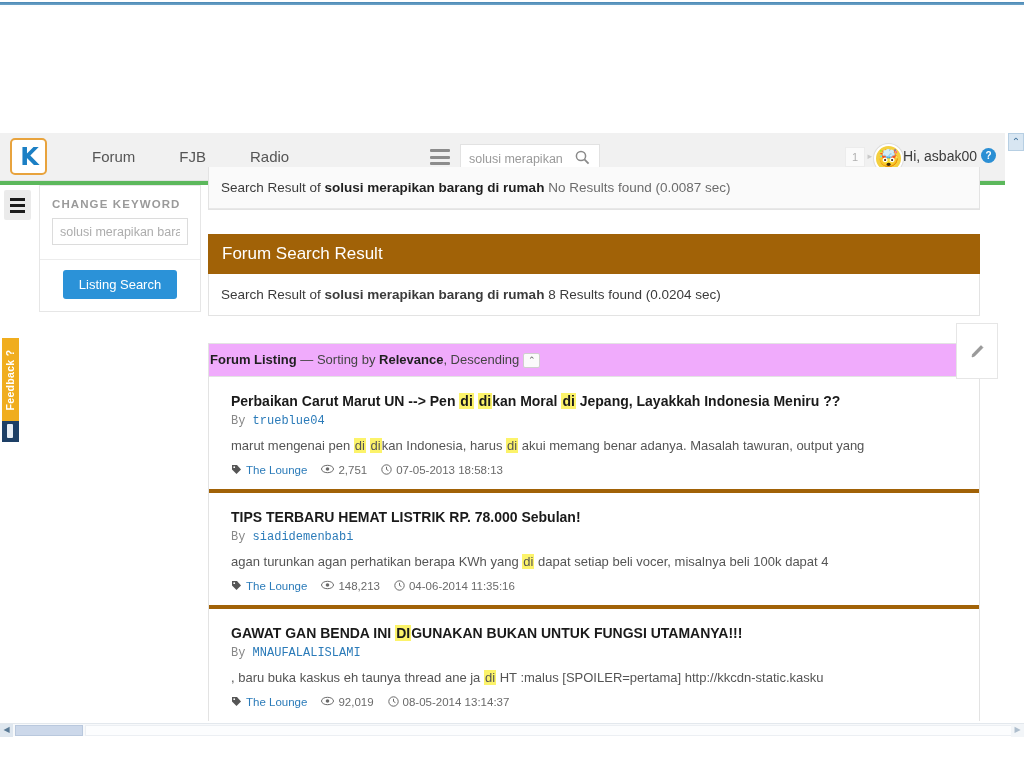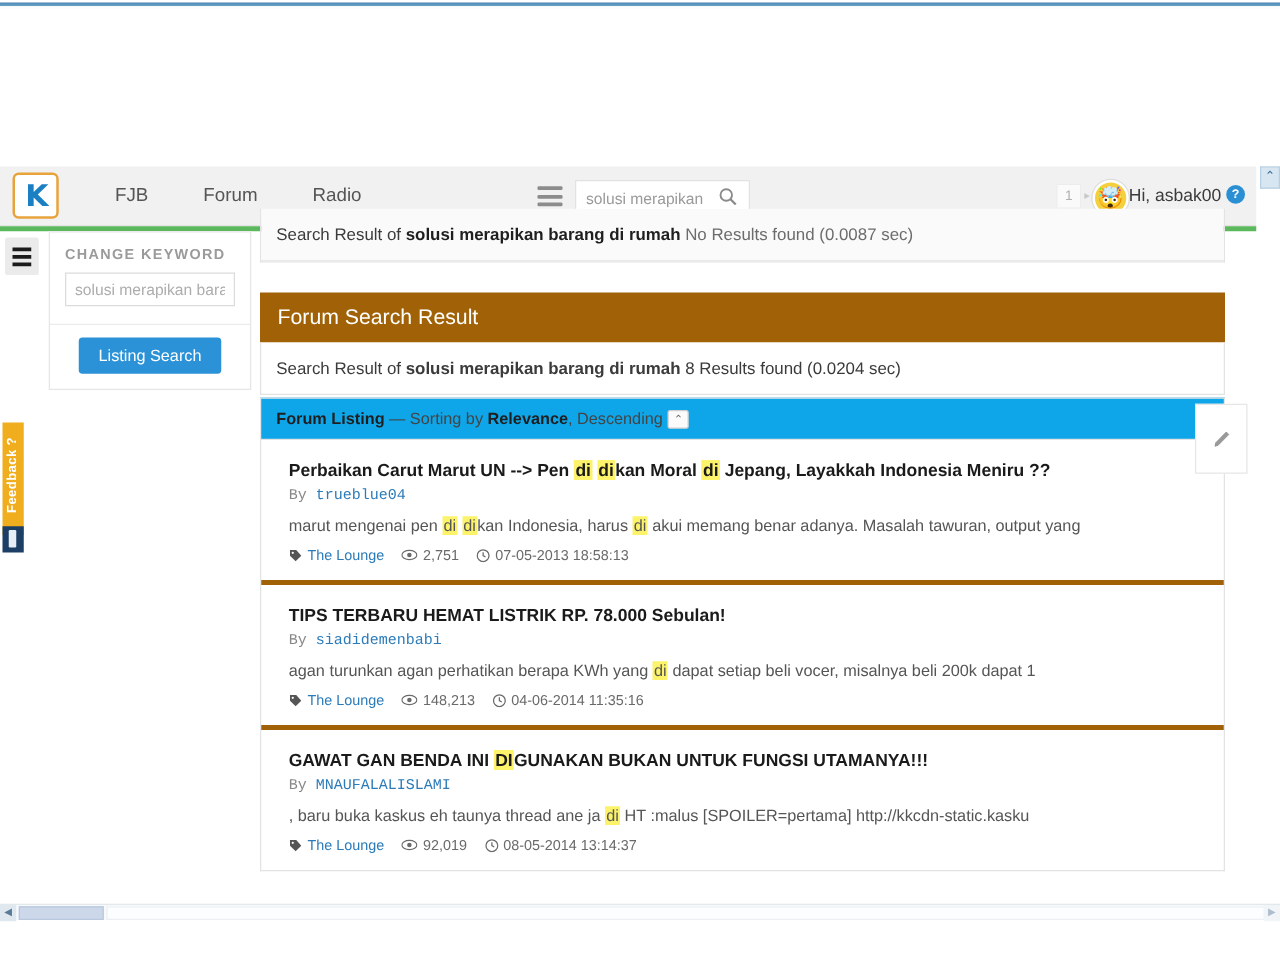--- a/index.html
+++ b/index.html
@@ -156,22 +156,22 @@
   .blue-head {
     margin-top:24px; background:#a16207; color:#fff;
     padding:10px 14px; font-size:17px; font-weight:normal;
   }
   .res-line2 {
     padding:13px 12px; font-size:13.5px; color:#3b3b3b;
     background:#ffffff; border:1px solid #e3e3e3; border-top:0;
   }
 
   .listing-bar {
-    margin-top:2px; background:#0ea5e9; border:1px solid #e3e3e3;
-    padding:8px 12px; font-size:13px; color:#444;
+    margin-top:27px; background:#f0abfc; border:1px solid #e3e3e3;
+    padding:8px 1px; font-size:13px; color:#444;
   }
   .listing-bar b { color:#1f1f1f; }
   .sort-toggle {
     display:inline-block; width:17px; height:15px; border:1px solid #cfcfcf;
     background:#fbfbfb; border-radius:2px; text-align:center;
     line-height:13px; font-size:9px; color:#666; vertical-align:middle;
     margin-left:4px; cursor:pointer;
   }
 
   .results { background:#fff; border:1px solid #e3e3e3; border-top:0; }
@@ -242,22 +242,22 @@
 
   <div class="viewport">
 
     <div class="kaskus-header">
 
       <div class="logo-box">
         <span class="logo-k">K</span>
       </div>
 
       <div class="nav">
+        <a href="#">Forum</a>
         <a href="#">FJB</a>
-        <a href="#">Forum</a>
         <a href="#">Radio</a>
       </div>
 
       <div class="burger-head">
         <span></span>
         <span></span>
         <span></span>
       </div>
 
       <div class="hsearch">
@@ -354,21 +354,21 @@
                     <path d="M5.5 2.8 L5.5 5.5 L7.4 6.6" stroke="#6a6a6a" stroke-width="1" fill="none"></path>
                   </svg>
                 </span>
                 <span>07-05-2013 18:58:13</span>
               </span>
             </div>
           </div>
           <div class="result">
             <div class="r-title"><span>TIPS TERBARU HEMAT LISTRIK RP. 78.000 Sebulan!</span></div>
             <div class="r-by"><span>By </span><a href="#">siadidemenbabi</a></div>
-            <div class="r-snip"><span>agan turunkan agan perhatikan berapa KWh yang </span><span class="hl">di</span><span> dapat setiap beli vocer, misalnya beli 200k dapat 1</span></div>
+            <div class="r-snip"><span>agan turunkan agan perhatikan berapa KWh yang </span><span class="hl">di</span><span> dapat setiap beli vocer, misalnya beli 100k dapat 4</span></div>
             <div class="r-meta">
               <span class="mi">
                 <span>
                   <svg width="11" height="11" viewBox="0 0 11 11">
                     <path d="M1 1 L6 1 L10 5.5 L5.5 10 L1 5.5 Z" fill="#555"></path>
                     <circle cx="3.2" cy="3.2" r="0.9" fill="#fff"></circle>
                   </svg>
                 </span>
                 <a href="#">The Lounge</a>
               </span>

